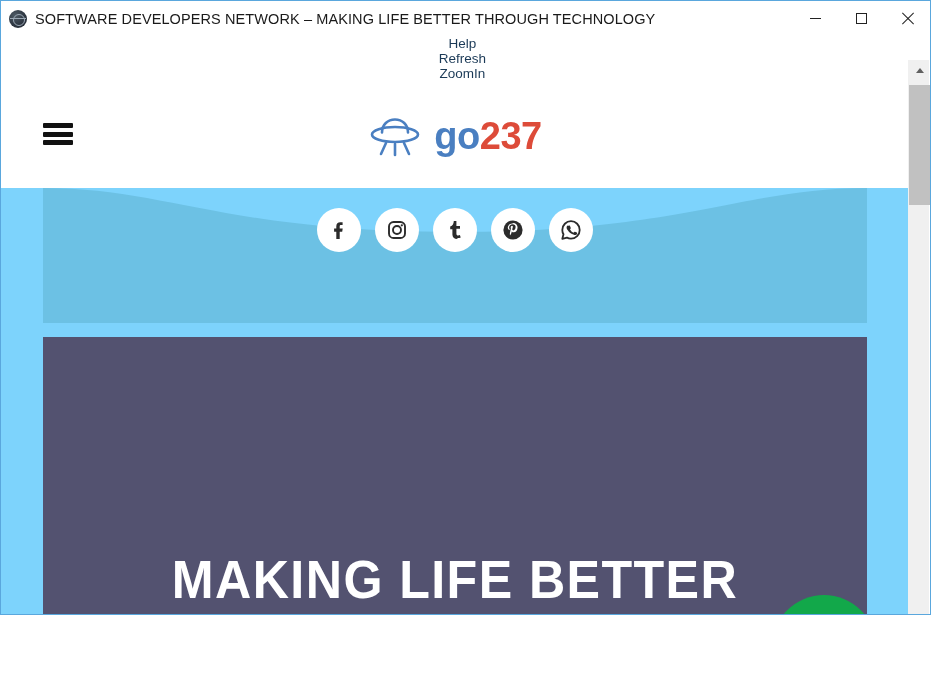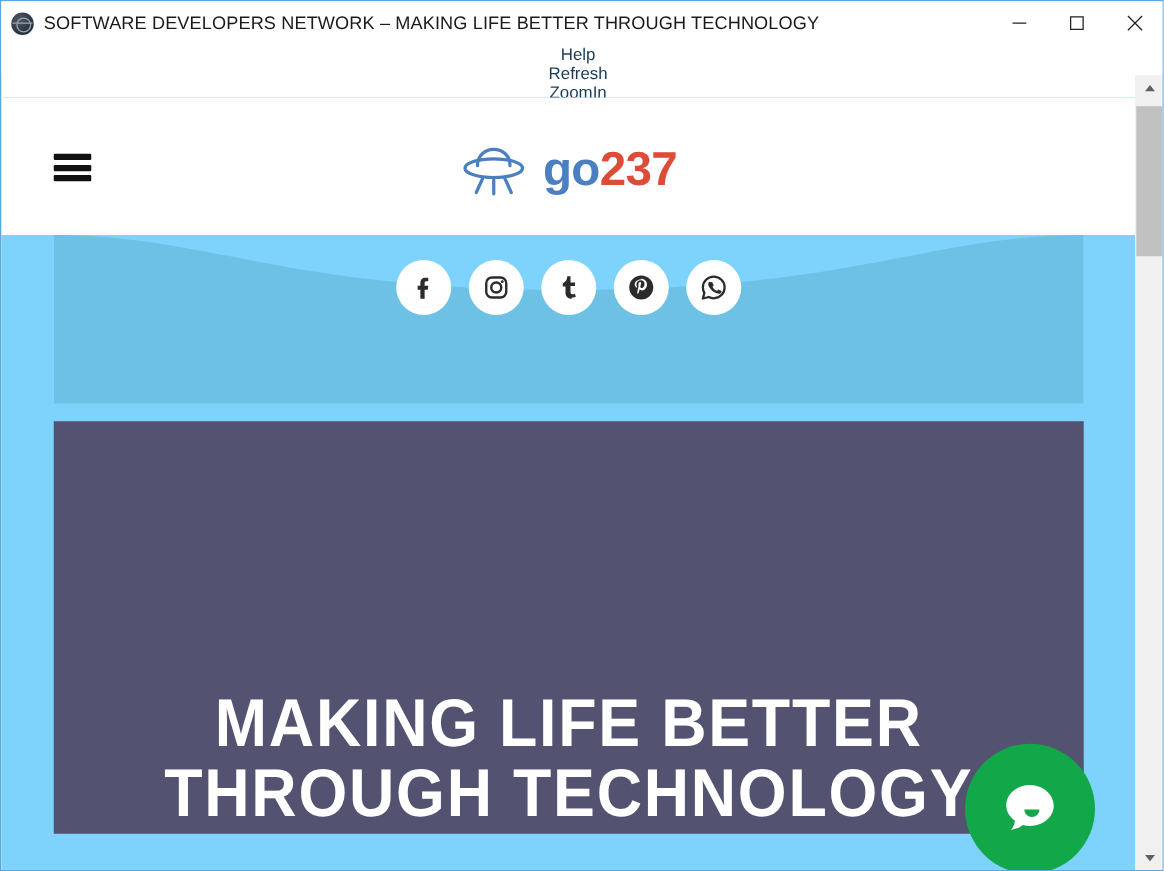--- a/index.html
+++ b/index.html
@@ -7,21 +7,21 @@
   html, body {
     margin: 0; padding: 0;
     width: 931px; height: 697px;
     overflow: hidden;
     background: #ffffff;
     font-family: "Liberation Sans", sans-serif;
   }
 
   .window {
     position: relative;
-    width: 931px; height: 697px;
+    width: 931px; height: 615px;
     background: #ffffff;
     border: 1px solid #5aa7dd;
     overflow: hidden;
   }
 
   
   .titlebar {
     position: absolute; top: 0; left: 0;
     width: 929px; height: 35px;
     background: #ffffff;

